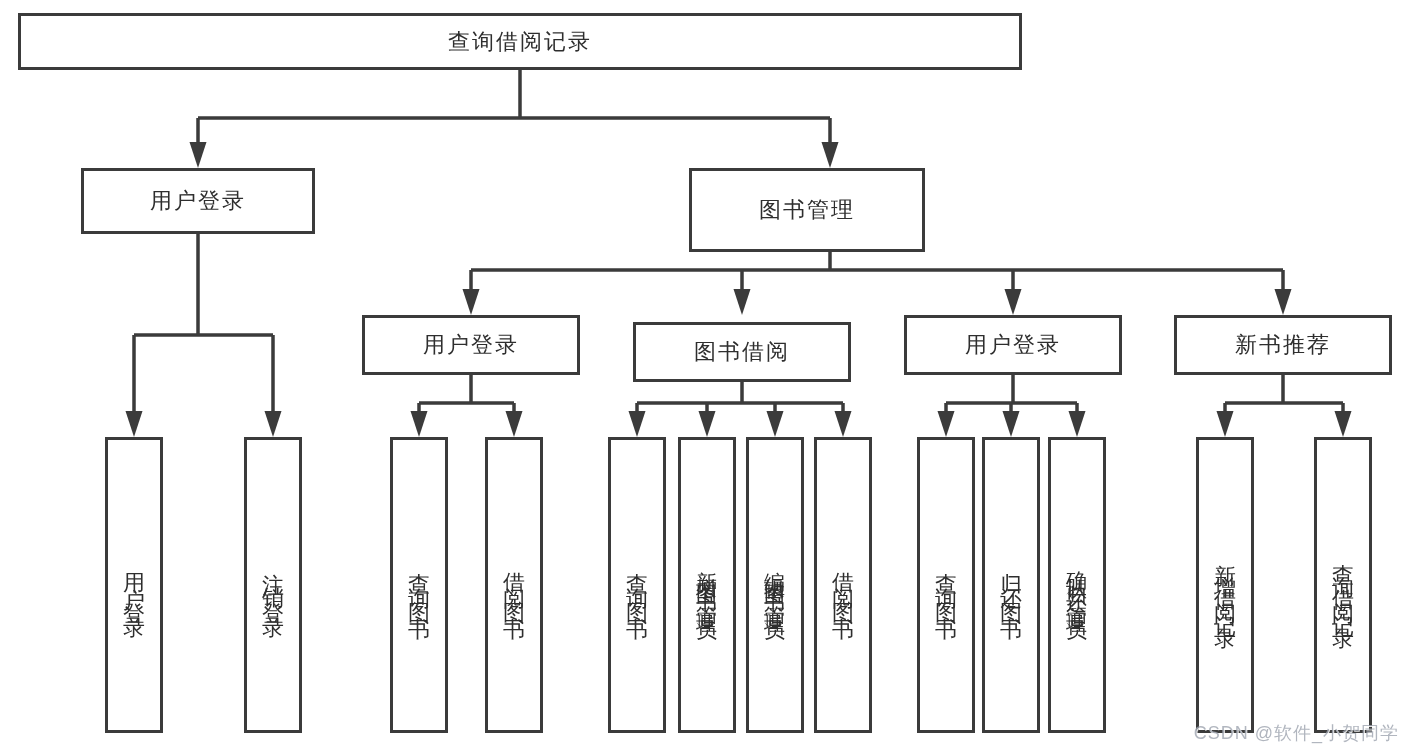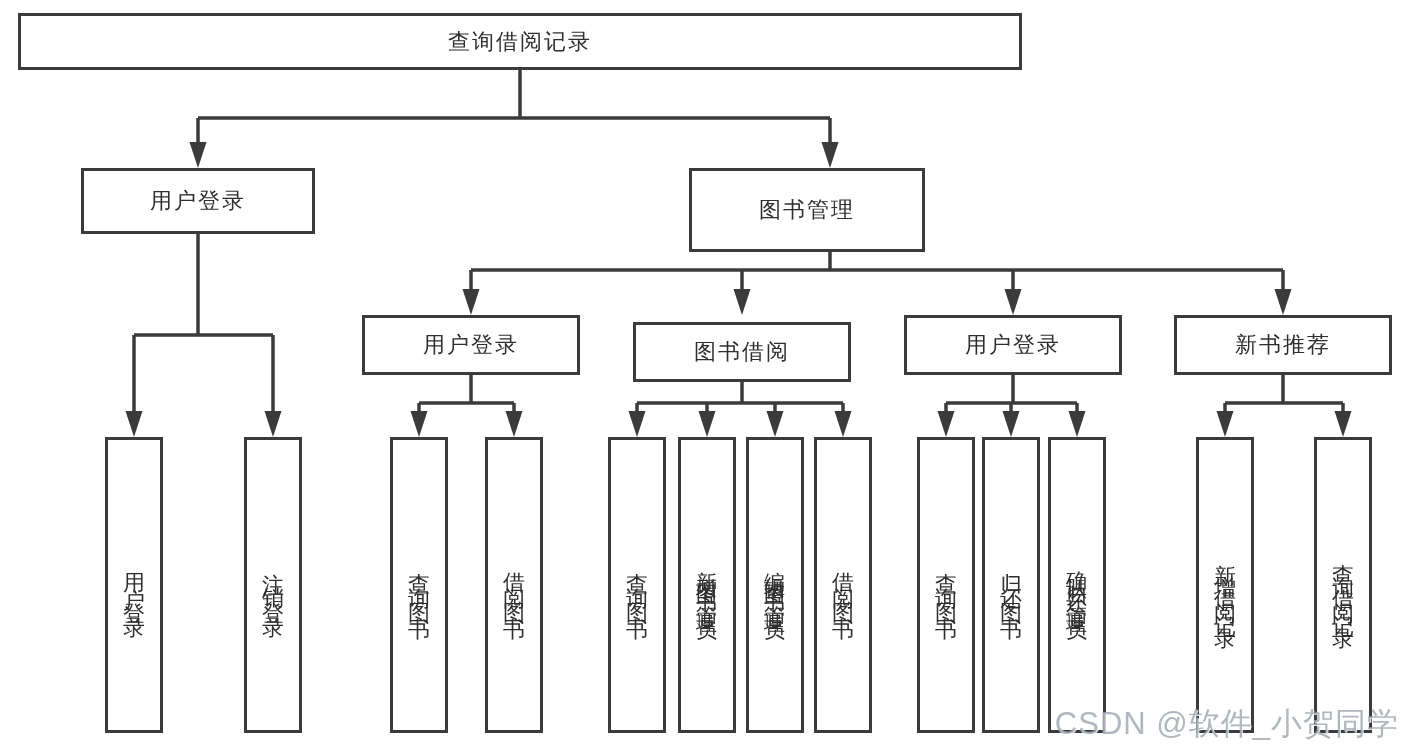--- a/index.html
+++ b/index.html
@@ -37,21 +37,21 @@
     text-orientation:mixed;
     font-size:22px;
     letter-spacing:15px;
     line-height:1;
   }
   .v.mid .label{letter-spacing:13px;}
   .v.dense .label{letter-spacing:7px;font-size:21px;}
   #watermark{
     position:absolute;
     right:6px;bottom:2px;
-    font-size:31px;
+    font-size:18px;
     letter-spacing:1px;
     color:rgba(158,164,175,0.8);
     text-shadow:1px 1px 0 rgba(255,255,255,0.85);
     z-index:5;
     white-space:nowrap;
   }
 </style>
 </head>
 <body>
 

